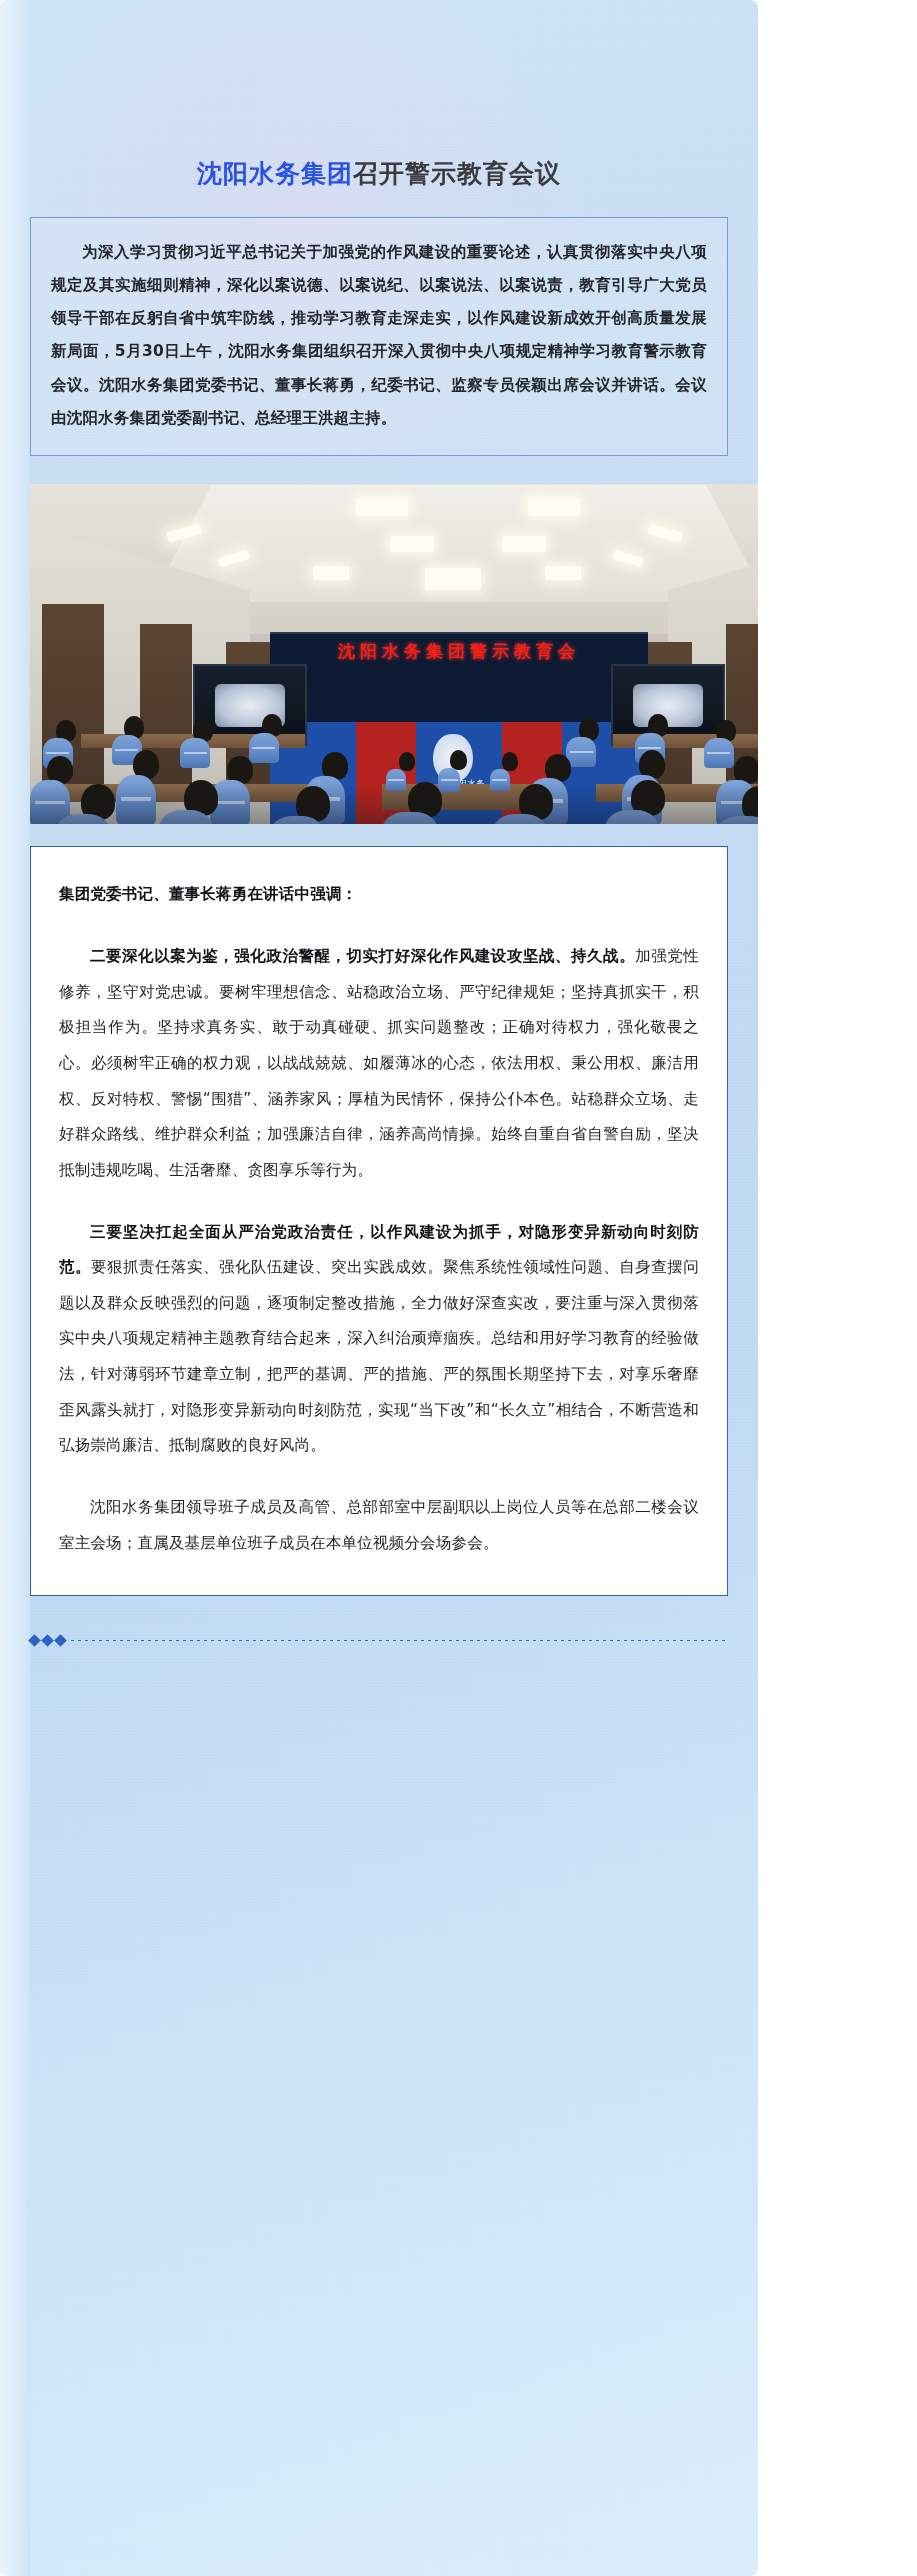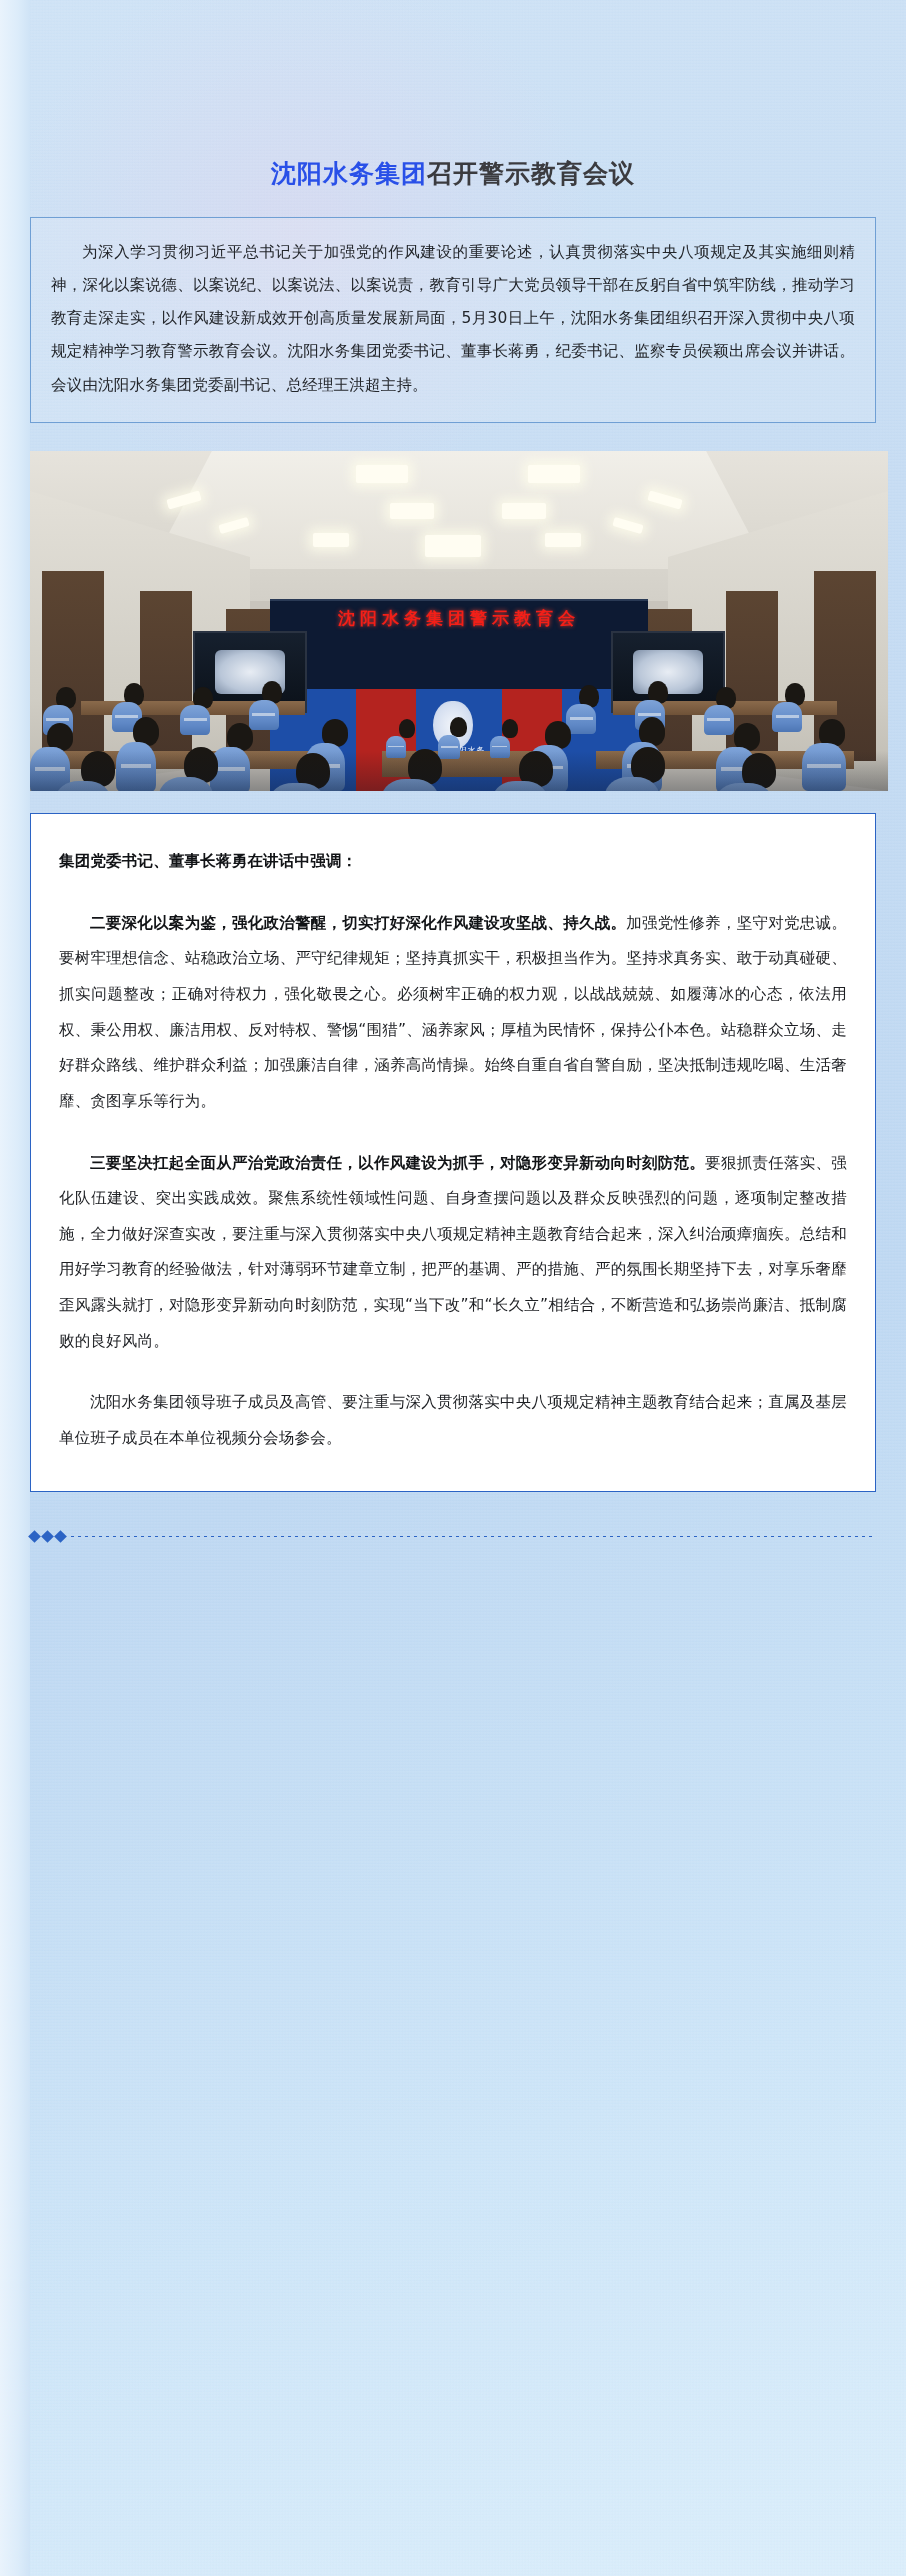--- a/index.html
+++ b/index.html
@@ -8,27 +8,28 @@
   }
   body {
     width: 918px;
     background: #ffffff;
     font-family: "DejaVu Sans", "Liberation Sans", sans-serif;
   }
 
   
   .page {
     position: relative;
-    width: 906px;
+    width: 758px;
     min-height: 2576px;
     box-sizing: border-box;
     background:
       radial-gradient(ellipse 420px 380px at 300px 230px, rgba(222,214,238,0.55) 0%, rgba(222,214,238,0.0) 70%),
       linear-gradient(160deg, #cfe3f6 0%, #c6dcf3 28%, #bed8f2 55%, #cde5f8 80%, #dbeefb 100%);
     overflow: hidden;
+    border-radius: 8px;
   }
   
   .page::before {
     content: "";
     position: absolute;
     inset: 0;
     pointer-events: none;
     opacity: .40;
     background-image:
       repeating-linear-gradient(0deg, rgba(255,255,255,.30) 0px, rgba(255,255,255,0) 1px, rgba(255,255,255,0) 2px, rgba(255,255,255,.22) 3px),
@@ -70,20 +71,21 @@
   }
   .title .t-blue { color: #2950e8; }
   .title .t-dark { color: #3b3b3f; }
 
   
   .lead-box {
     border: 1px solid #6f9fd4;
     background: rgba(255,255,255,0.12);
     padding: 18px 20px 20px 20px;
     margin-bottom: 28px;
+    font-weight: bold;
   }
   .lead-box p {
     margin: 0;
     font-size: 15.5px;
     line-height: 2.15;
     color: #23262b;
     text-align: justify;
     text-indent: 2em;
     letter-spacing: 0.2px;
   }
@@ -369,21 +371,21 @@
       <p class="">
         <b>集团党委书记、董事长蒋勇在讲话中强调：</b><span></span>
       </p>
       <p class="indent">
         <b>二要深化以案为鉴，强化政治警醒，切实打好深化作风建设攻坚战、持久战。</b><span>加强党性修养，坚守对党忠诚。要树牢理想信念、站稳政治立场、严守纪律规矩；坚持真抓实干，积极担当作为。坚持求真务实、敢于动真碰硬、抓实问题整改；正确对待权力，强化敬畏之心。必须树牢正确的权力观，以战战兢兢、如履薄冰的心态，依法用权、秉公用权、廉洁用权、反对特权、警惕“围猎”、涵养家风；厚植为民情怀，保持公仆本色。站稳群众立场、走好群众路线、维护群众利益；加强廉洁自律，涵养高尚情操。始终自重自省自警自励，坚决抵制违规吃喝、生活奢靡、贪图享乐等行为。</span>
       </p>
       <p class="indent">
         <b>三要坚决扛起全面从严治党政治责任，以作风建设为抓手，对隐形变异新动向时刻防范。</b><span>要狠抓责任落实、强化队伍建设、突出实践成效。聚焦系统性领域性问题、自身查摆问题以及群众反映强烈的问题，逐项制定整改措施，全力做好深查实改，要注重与深入贯彻落实中央八项规定精神主题教育结合起来，深入纠治顽瘴痼疾。总结和用好学习教育的经验做法，针对薄弱环节建章立制，把严的基调、严的措施、严的氛围长期坚持下去，对享乐奢靡歪风露头就打，对隐形变异新动向时刻防范，实现“当下改”和“长久立”相结合，不断营造和弘扬崇尚廉洁、抵制腐败的良好风尚。</span>
       </p>
       <p class="indent">
-        <b></b><span>沈阳水务集团领导班子成员及高管、要注重与深入贯彻落实中央八项规定精神主题教育结合起来；直属及基层单位班子成员在本单位视频分会场参会。</span>
+        <b></b><span>沈阳水务集团领导班子成员及高管、总部部室中层副职以上岗位人员等在总部二楼会议室主会场；直属及基层单位班子成员在本单位视频分会场参会。</span>
       </p>
     </div>
 
     <div class="footer-orn">
       <div class="diamonds">
         <span class="diamond"></span>
         <span class="diamond"></span>
         <span class="diamond"></span>
       </div>
       <div class="dots"></div>

